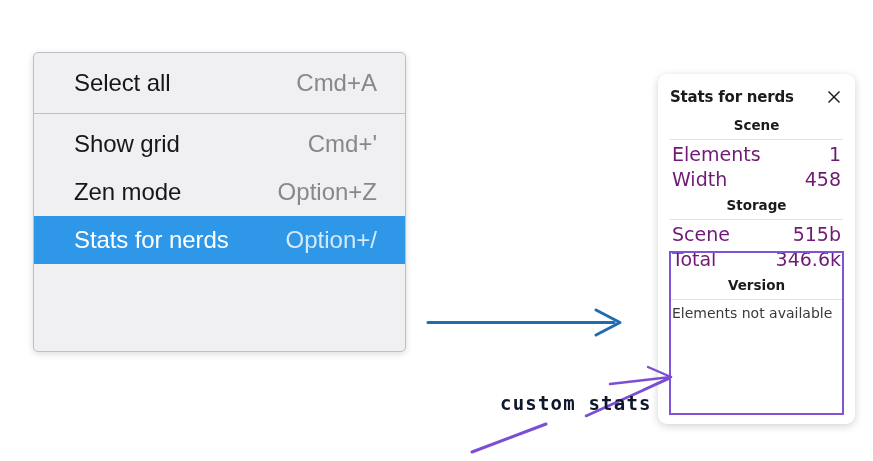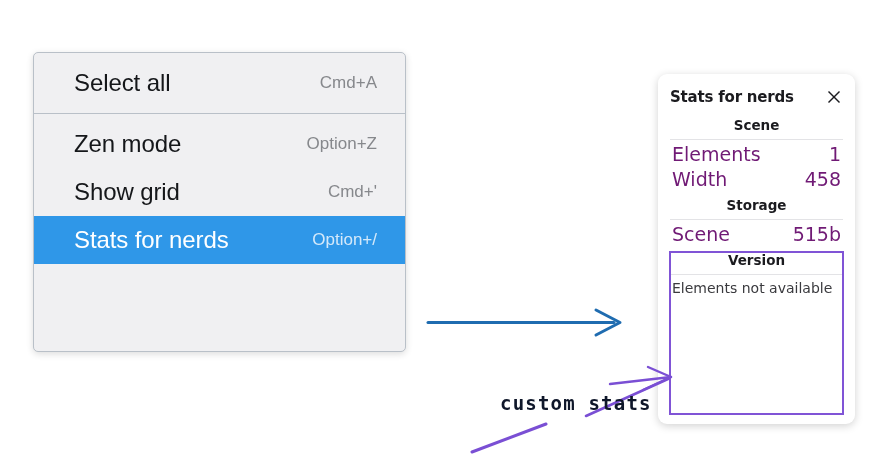--- a/index.html
+++ b/index.html
@@ -47,21 +47,21 @@
     cursor: default;
   }
   .menu-item .mi-label {
     font-size: 24px;
     color: #15171a;
     letter-spacing: -0.1px;
     white-space: nowrap;
   }
   .menu-item .mi-shortcut {
     margin-left: auto;
-    font-size: 17px;
+    font-size: 24px;
     color: #86888c;
     white-space: nowrap;
   }
   .menu-item.is-selected {
     background: #2f97e8;
   }
   .menu-item.is-selected .mi-label { color: #ffffff; }
   .menu-item.is-selected .mi-shortcut { color: #d4e9fa; }
 
   
@@ -172,26 +172,26 @@
     <div class="menu-item">
       <span class="mi-label">Select all</span>
       <span class="mi-shortcut">Cmd+A</span>
     </div>
   </div>
 
   <div class="menu-sep"></div>
 
   <div class="menu-group">
     <div class="menu-item">
+      <span class="mi-label">Show grid</span>
+      <span class="mi-shortcut">Cmd+'</span>
+    </div>
+    <div class="menu-item">
       <span class="mi-label">Zen mode</span>
       <span class="mi-shortcut">Option+Z</span>
-    </div>
-    <div class="menu-item">
-      <span class="mi-label">Show grid</span>
-      <span class="mi-shortcut">Cmd+'</span>
     </div>
     <div class="menu-item is-selected">
       <span class="mi-label">Stats for nerds</span>
       <span class="mi-shortcut">Option+/</span>
     </div>
   </div>
 </div>
 
 <div id="stats-panel">
 
@@ -215,20 +215,24 @@
     <span class="sp-key">Width</span>
     <span class="sp-val">458</span>
   </div>
 
   <div class="sp-section-title">Storage</div>
   <div class="sp-rule"></div>
   <div class="sp-row">
     <span class="sp-key">Scene</span>
     <span class="sp-val">515b</span>
   </div>
+  <div class="sp-row">
+    <span class="sp-key">Total</span>
+    <span class="sp-val">346.6k</span>
+  </div>
 
   <div class="sp-section-title">Version</div>
   <div class="sp-rule"></div>
   <div class="sp-fullrow">Elements not available</div>
 </div>
 
 <div id="custom-stats-box"></div>
 
 <svg id="annotations" viewBox="0 0 873 461" xmlns="http://www.w3.org/2000/svg">
 

